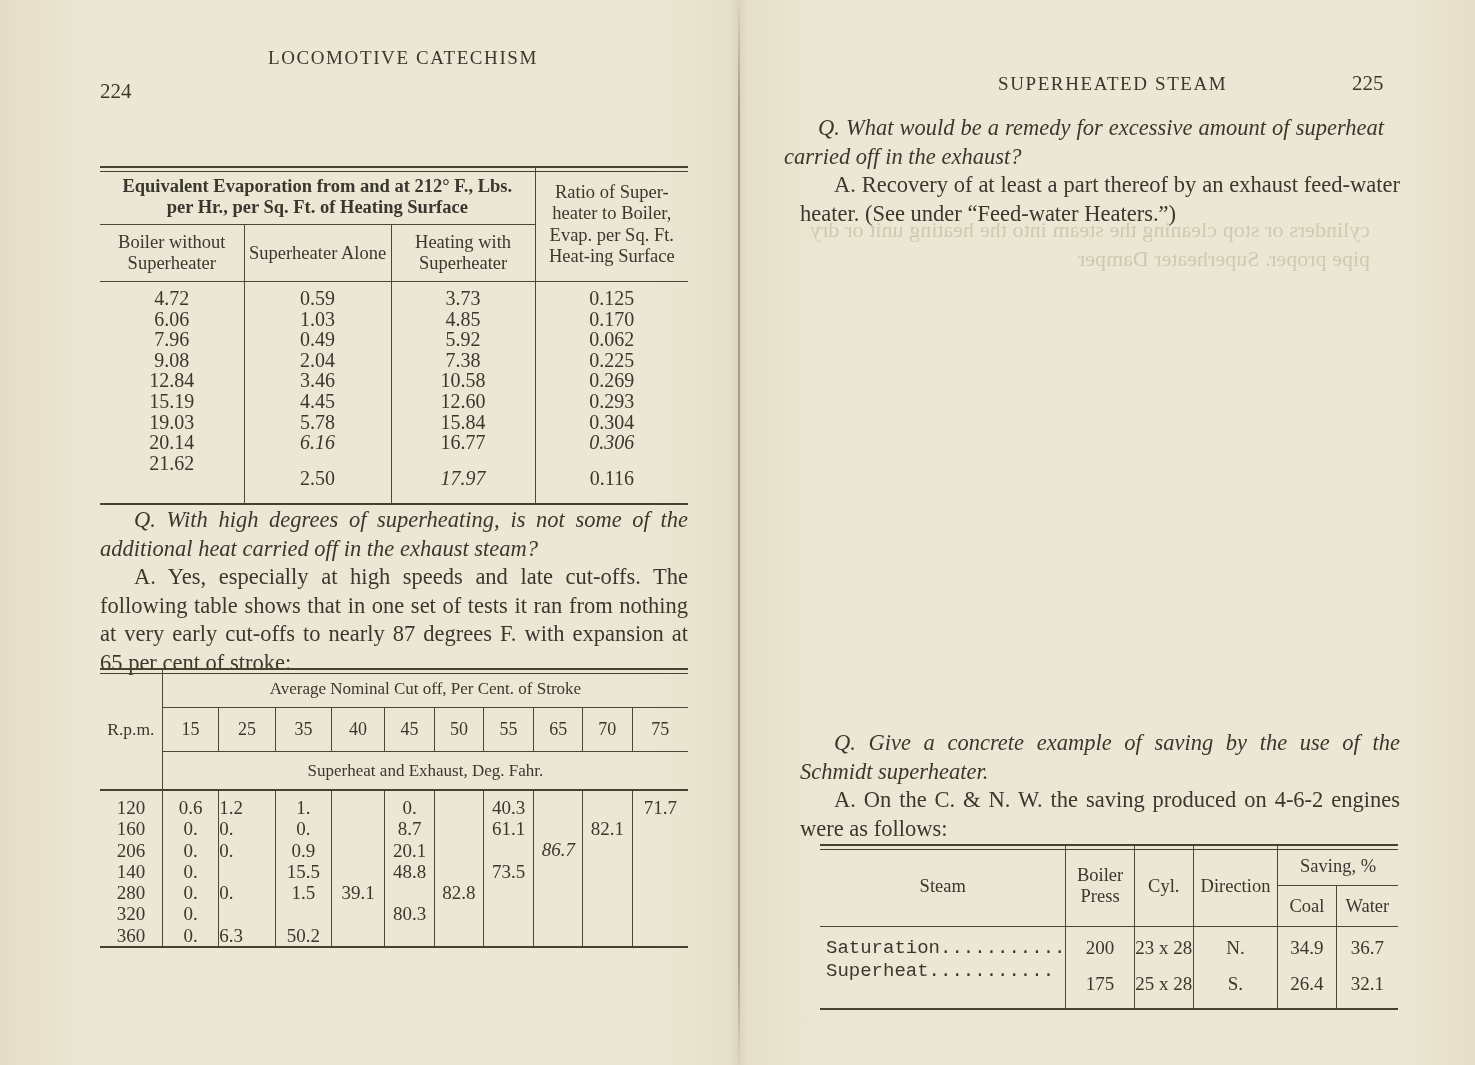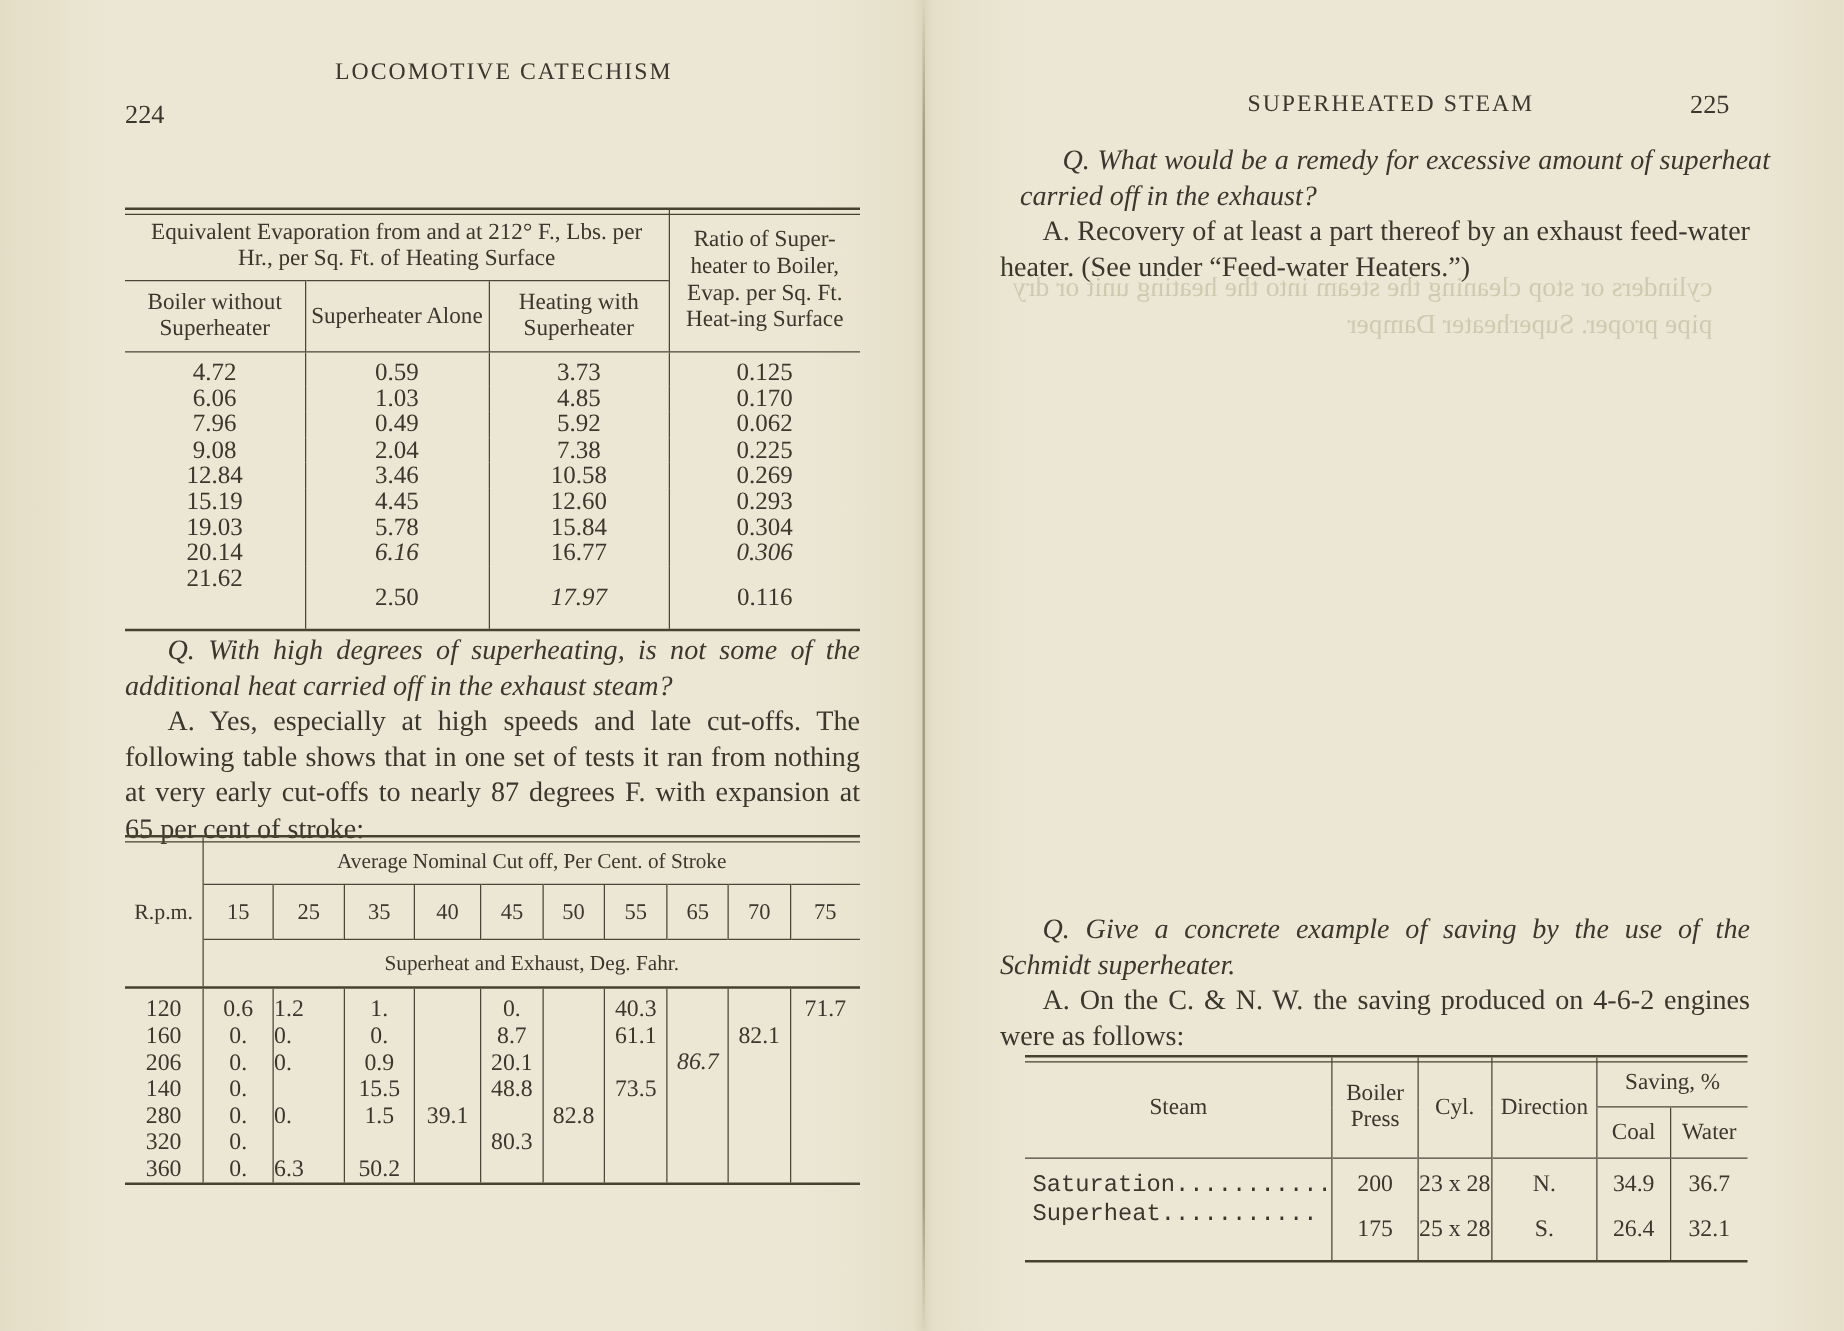--- a/index.html
+++ b/index.html
@@ -34,21 +34,21 @@
   td,th{padding:0;font-weight:normal;vertical-align:middle;}
   .thin{border-top:1.3px solid #4a463a;}
 
   
   .t1wrap{position:absolute;left:100px;top:166px;width:588px;}
   .dblrule{height:0;border-top:2.4px solid #46422f;position:relative;}
   .dblrule:after{content:"";position:absolute;left:0;right:0;top:3px;border-top:1.2px solid #46422f;}
   .t1{font-size:18.5px;}
   .t1 .hcell{text-align:center;line-height:21px;padding:7px 4px;}
   .t1 .num{text-align:center;font-size:20px;line-height:20.6px;}
-  .t1 .spanhead{padding:8px 10px 6px;}
+  .t1 .spanhead{padding:8px 10px 6px;font-weight:bold;}
   .t1 td.sep{border-left:1.5px solid #4a463a;}
   .t1 td.sepmain{border-left:1.5px solid #4a463a;}
   .it{font-style:italic;}
 
   
   .t2wrap{position:absolute;left:100px;top:668px;width:588px;}
   .t2{font-size:17px;}
   .t2 .cutnum{font-size:18px;text-align:center;padding:11px 0;}
   .t2 .lbl{font-size:17px;text-align:center;padding:9px 0 8px;}
   .t2 .rpmlbl{font-size:17.5px;text-align:center;}
@@ -279,21 +279,21 @@
       </tbody>
         </table>
       <div style="border-top:2.4px solid #46422f;"></div>
     </div>
   </div>
 
   <div class="page page-right">
     <div class="runhead" style="left:258px;top:47px;">SUPERHEATED STEAM</div>
     <div class="folio" style="left:612px;top:45px;">225</div>
 
-    <p class="col body-text q indent" style="left:76px;top:88px;width:600px;">Q. What would be a remedy for excessive amount of superheat carried off in the exhaust?</p>
+    <p class="col body-text q indent" style="left:44px;top:88px;width:600px;">Q. What would be a remedy for excessive amount of superheat carried off in the exhaust?</p>
     <p class="col body-text indent" style="left:60px;top:145px;width:600px;">A. Recovery of at least a part thereof by an exhaust feed-water heater.   (See under “Feed-water Heaters.”)</p>
 
     <div class="bleed" style="left:70px;top:190px;width:560px;text-align:justify;">
       cylinders or stop cleaning the steam into the heating unit or dry pipe proper. Superheater Damper
     </div>
 
     <p class="col body-text q indent" style="left:60px;top:703px;width:600px;">Q. Give a concrete example of saving by the use of the Schmidt superheater.</p>
     <p class="col body-text indent" style="left:60px;top:760px;width:600px;">A. On the C. &amp; N. W. the saving produced on 4-6-2 engines were as follows:</p>
 
     <div class="t3wrap" style="left:80px;">

